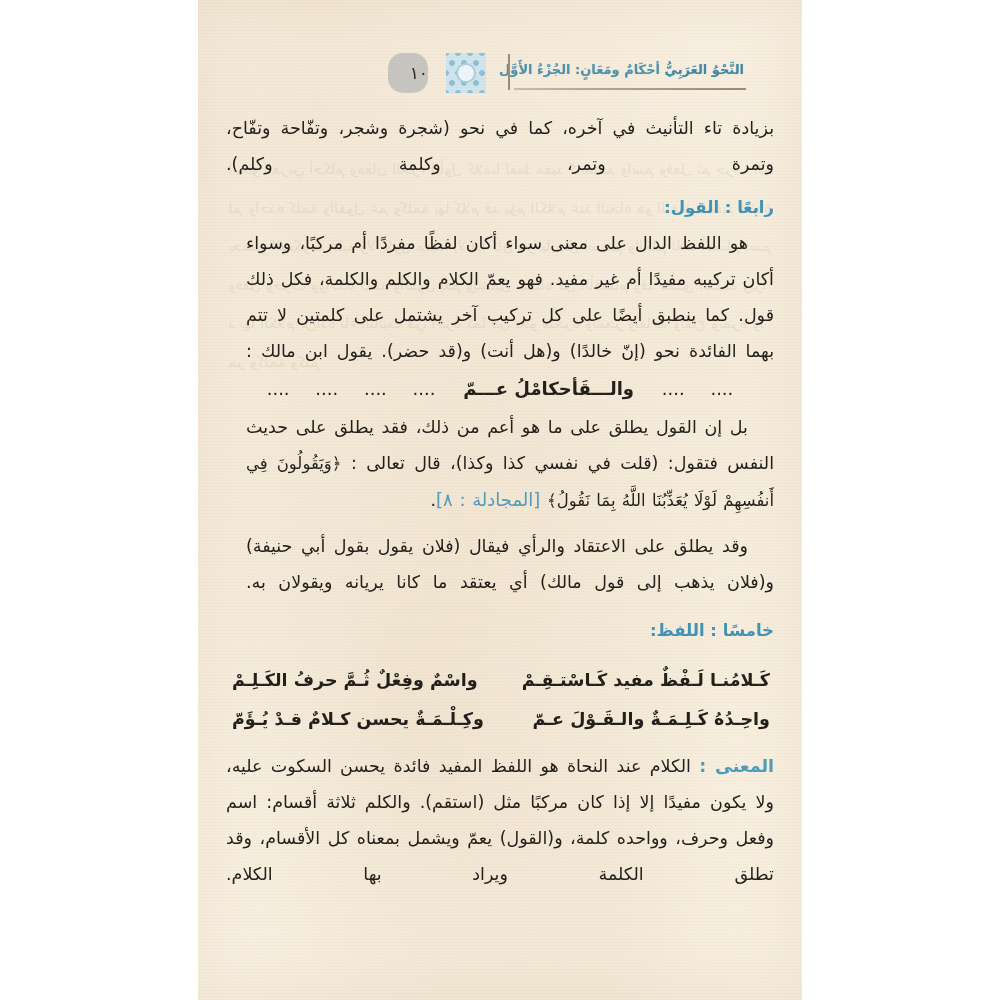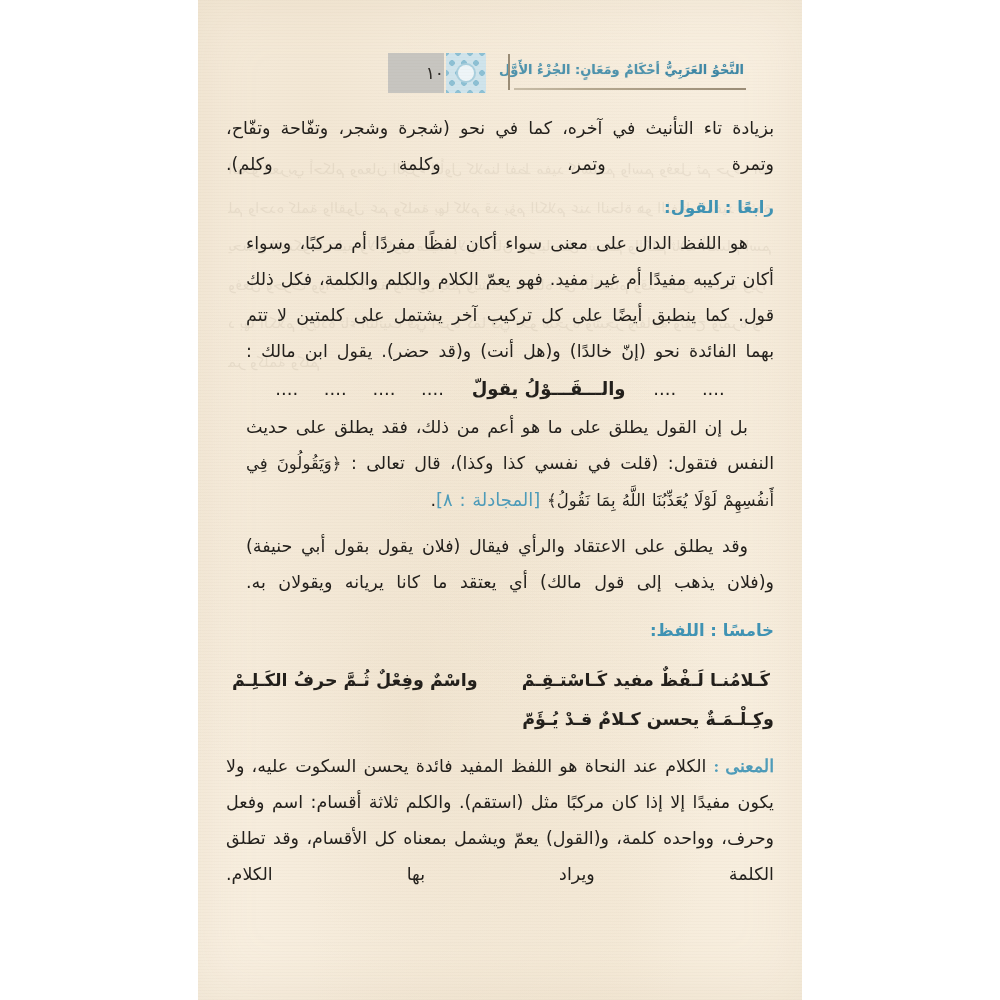--- a/index.html
+++ b/index.html
@@ -143,26 +143,27 @@
     height: 16px;
     border-radius: 50%;
     background: #eef5f8;
     box-shadow: 0 0 0 2px #a9cfde;
   }
   
   #page-number-plate {
     position: absolute;
     left: 164px;
     top: 1px;
-    width: 56px;
+    width: 40px;
     height: 40px;
     background: #c7c5c0;
     display: flex;
     align-items: center;
     justify-content: flex-start;
+    border-radius: 15px;
   }
   #page-number {
     font-size: 17px;
     color: #2e2b27;
     font-family: "DejaVu Sans", sans-serif;
     letter-spacing: 1px;
   }
 
   
   #body-col {
@@ -195,21 +196,20 @@
     font-weight: 700;
     text-align: right;
     text-align-last: right;
     margin: 0;
     letter-spacing: 0;
   }
 
   .inline-label {
     color: #4e9cba;
     font-weight: 700;
-    font-family: Liberation Serif, serif;
   }
 
   
   .quran {
     font-size: 16.5px;
     letter-spacing: 0.2px;
   }
   .quran-ref {
     color: #4e9cba;
     font-size: 18px;
@@ -302,21 +302,21 @@
 
       <div class="spacer-sm"></div>
 
       <p class="section-head">رابعًا : القول:</p>
 
       <p class="para indent">هو اللفظ الدال على معنى سواء أكان لفظًا مفردًا أم مركبًا، وسواء أكان تركيبه مفيدًا أم غير مفيد. فهو يعمّ الكلام والكلم والكلمة، فكل ذلك قول. كما ينطبق أيضًا على كل تركيب آخر يشتمل على كلمتين لا تتم بهما الفائدة نحو (إنّ خالدًا) و(هل أنت) و(قد حضر). يقول ابن مالك :</p>
 
       <div class="verse-dots">
         <span class="dots">....</span>
         <span class="dots">....</span>
-        <span class="phrase">والـــقَـــوْلُ يقولّ</span>
+        <span class="phrase">والـــقَأحكامْلُ عـــمّ</span>
         <span class="dots">....</span>
         <span class="dots">....</span>
         <span class="dots">....</span>
         <span class="dots">....</span>
       </div>
 
       <p class="para indent last-right"><span>بل إن القول يطلق على ما هو أعم من ذلك، فقد يطلق على حديث النفس فتقول: (قلت في نفسي كذا وكذا)، قال تعالى : </span><span class="quran">﴿وَيَقُولُونَ فِي أَنفُسِهِمْ لَوْلَا يُعَذِّبُنَا اللَّهُ بِمَا نَقُولُ﴾</span> <span class="quran-ref">[المجادلة : ٨]</span><span>.</span></p>
 
       <div class="spacer-sm"></div>
 
@@ -328,20 +328,21 @@
 
 
       <div class="spacer-sm"></div>
 
       <div class="verse-block">
         <div class="verse-line">
           <span class="hemistich first">كَـلامُنـا لَـفْظٌ مفيد كَـاسْتـقِـمْ</span>
           <span class="hemistich second">واسْمٌ وفِعْلٌ ثُـمَّ حرفُ الكَـلِـمْ</span>
         </div>
         <div class="verse-line">
+          <span class="hemistich first">واحِـدُهُ كَـلِـمَـةٌ والـقَـوْلَ عـمّ</span>
           <span class="hemistich second">وكِـلْـمَـةٌ يحسن كـلامٌ قـدْ يُـؤَمّ</span>
         </div>
       </div>
 
       <div class="spacer-sm"></div>
 
       <p class="para"><span class="inline-label">المعنى :</span> <span>الكلام عند النحاة هو اللفظ المفيد فائدة يحسن السكوت عليه، ولا يكون مفيدًا إلا إذا كان مركبًا مثل (استقم). والكلم ثلاثة أقسام: اسم وفعل وحرف، وواحده كلمة، و(القول) يعمّ ويشمل بمعناه كل الأقسام، وقد تطلق الكلمة ويراد بها الكلام.</span></p>
 
     </div>
   </div>

